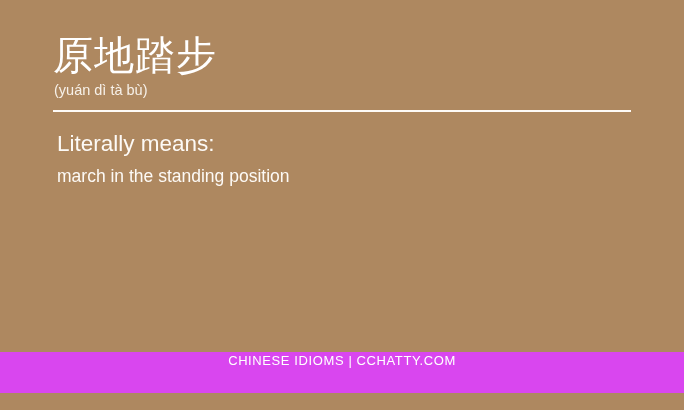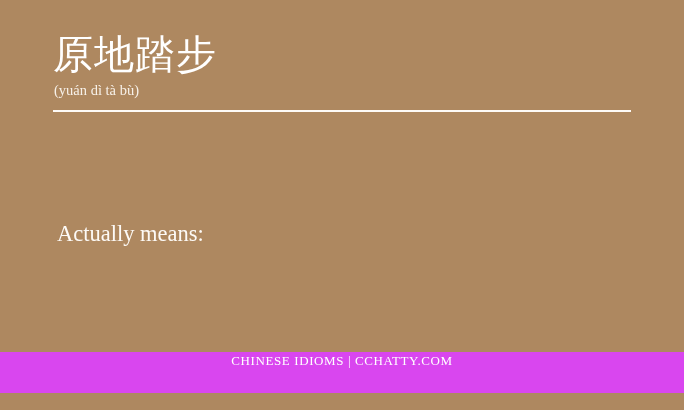--- a/index.html
+++ b/index.html
@@ -12,21 +12,20 @@
     overflow: hidden;
     font-family: "Liberation Sans", "DejaVu Sans", sans-serif;
   }
   #card {
     position: relative;
     width: 684px;
     height: 410px;
     background: #ae8860;
     box-sizing: border-box;
     overflow: hidden;
-    font-family: Liberation Serif, serif;
   }
   #content {
     position: absolute;
     left: 0;
     top: 0;
     width: 684px;
   }
   .idiom-title {
     position: absolute;
     left: 53px;
@@ -106,24 +105,25 @@
 
   <div id="content">
 
     <div class="idiom-title">原地踏步</div>
 
     <div class="idiom-pinyin">(yuán dì tà bù)</div>
 
     <div class="divider"></div>
 
     <div class="section section-literal">
+      <div class="section-heading">Literally means:</div>
+      <div class="section-body">march in the standing position</div>
     </div>
 
     <div class="section section-actual">
-      <div class="section-heading">Actually means:</div>
     </div>
 
   </div>
 
   <div class="footer-bar">
     <span class="footer-text">CHINESE IDIOMS | CCHATTY.COM</span>
   </div>
 
 </div>
 

